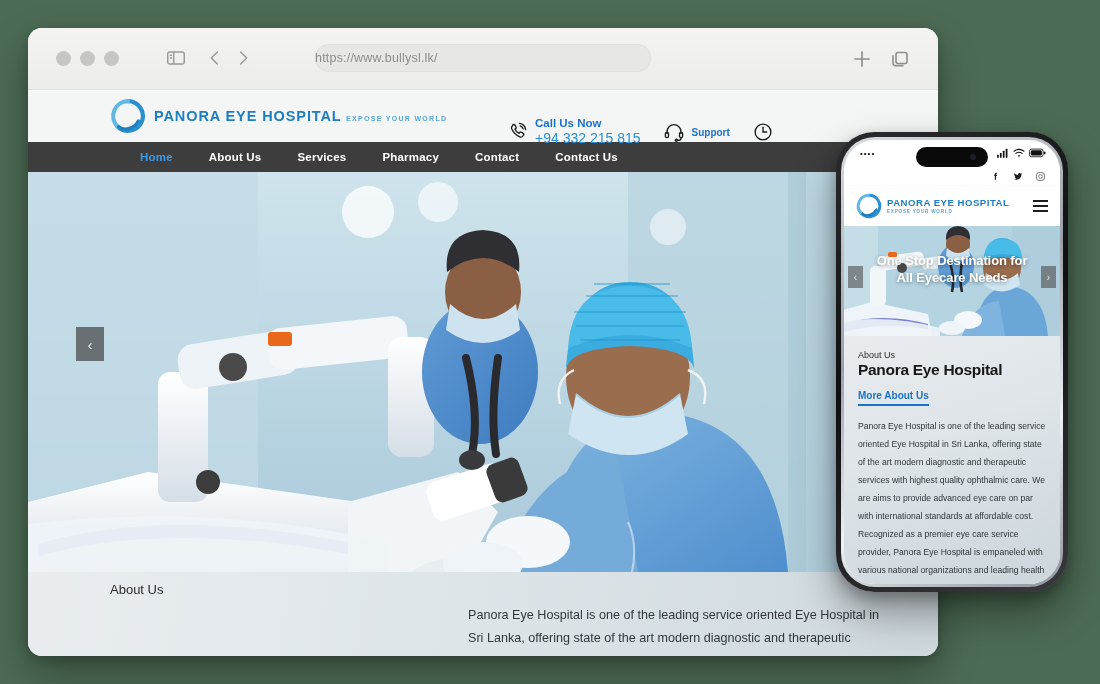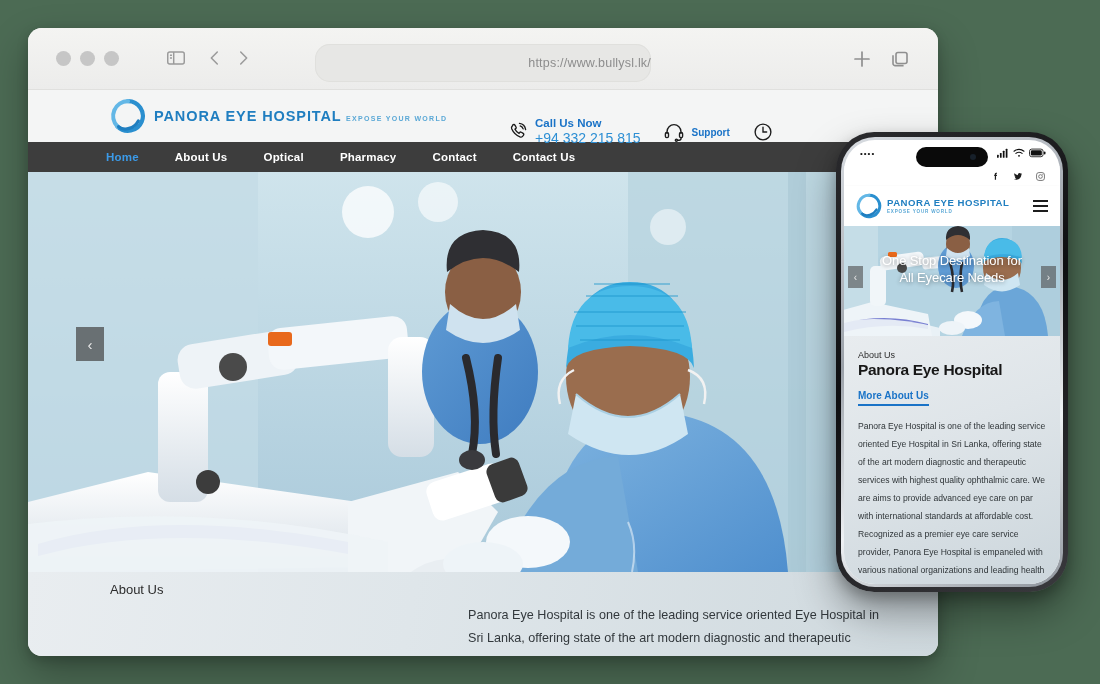--- a/index.html
+++ b/index.html
@@ -28,23 +28,23 @@
   .tl-dots { position: absolute; left: 28px; top: 23px; display: flex; gap: 9px; }
   .tl-dot { width: 15px; height: 15px; border-radius: 50%; background: #c6c6c6; }
   .chrome-ic { position: absolute; top: 19px; color: #9b9b9b; }
   .ic-sidebar { left: 137px; }
   .ic-back { left: 176px; }
   .ic-fwd { left: 204px; }
   .ic-plus { right: 64px; top: 19px; }
   .ic-tabs { right: 26px; top: 19px; }
   .urlbar {
     position: absolute; left: 50%; transform: translateX(-50%); top: 16px;
-    width: 336px; height: 38px; border-radius: 15px;
+    width: 336px; height: 28px; border-radius: 15px;
     background: #e7e7e5; box-shadow: inset 0 0 0 1px #e0e0dd;
-    display: flex; align-items: center; justify-content: flex-end;
+    display: flex; align-items: center; justify-content: flex-start;
   }
   .urlbar .urltext { font-size: 12.5px; color: #8d8d8d; letter-spacing: .2px; }
 
   
   .site-top {
     position: relative; height: 52px; background: #f4f5f5;
     display: flex; align-items: center;
   }
   .logo-wrap { position: absolute; left: 82px; display: flex; align-items: center; gap: 8px; }
   .logo-mark { width: 36px; height: 36px; flex: 0 0 36px; }
@@ -57,21 +57,21 @@
   .contact-row { position: absolute; left: 478px; display: flex; align-items: center; gap: 22px; }
   .ci { display: flex; align-items: center; gap: 7px; margin-top: 32px; }
   .ci-ico { color: #1d1d1d; display: flex; }
   .ci-t1 { font-size: 11.5px; font-weight: bold; color: #1a73c7; line-height: 1.25; }
   .ci-t2 { font-size: 14px; color: #2d8fd4; line-height: 1.25; }
   .ci-single { font-size: 10px; font-weight: bold; color: #1a73c7; }
 
   
   .site-nav {
     height: 30px; background: #3d3d3d; display: flex; align-items: center;
-    padding-left: 78px; gap: 36px;
+    padding-left: 112px; gap: 36px;
   }
   .nav-item { font-size: 11.5px; font-weight: bold; color: #fff; letter-spacing: .2px; cursor: pointer; }
   .nav-item.active { color: #3b9ae8; }
 
   
   .hero { position: relative; height: 400px; overflow: hidden; background: #b9d6e2; }
   .hero-img { position: absolute; inset: 0; }
   .hero-arrow {
     position: absolute; left: 48px; top: 155px;
     width: 28px; height: 34px; background: rgba(70,70,70,.72);
@@ -135,21 +135,21 @@
   }
   .p-logo { display: flex; align-items: center; gap: 5px; }
   .p-logo-mark { width: 26px; height: 26px; flex: 0 0 26px; }
   .p-lt1 { font-size: 9.6px; font-weight: bold; color: #1f7ec0; letter-spacing: .5px; line-height: 1.05; }
   .p-lt2 { font-size: 4.6px; font-weight: bold; color: #5aa8d6; letter-spacing: .8px; }
   .burger { display: flex; flex-direction: column; gap: 3px; cursor: pointer; }
   .burger i { display: block; width: 15px; height: 2px; background: #1d1d1d; }
   .p-hero { position: relative; height: 110px; overflow: hidden; background: #9fc4d4; }
   .p-hero-title {
     position: absolute; left: 0; right: 0; top: 27px; text-align: center;
-    font-size: 13px; font-weight: normal; color: #fff; line-height: 1.3;
+    font-size: 13px; font-weight: bold; color: #fff; line-height: 1.3;
     text-shadow: 0 1px 4px rgba(0,0,0,.45); padding: 0 32px; letter-spacing: -.1px;
   }
   .p-arr {
     position: absolute; top: 40px; width: 15px; height: 22px;
     background: rgba(80,80,80,.62); color: #e8e8e8;
     display: flex; align-items: center; justify-content: center; font-size: 10px; cursor: pointer;
   }
   .p-arr.l { left: 4px; } .p-arr.r { right: 4px; }
   .p-about {
     position: relative; padding: 14px 14px 0 14px; height: calc(100% - 196px);
@@ -265,21 +265,21 @@
                 <polyline points="12,6.8 12,12 16,12"></polyline>
             </svg>
           </span>
         </div>
       </div>
     </div>
 
     <nav class="site-nav">
       <span class="nav-item active">Home</span>
       <span class="nav-item">About Us</span>
-      <span class="nav-item">Optical</span>
+      <span class="nav-item">Services</span>
       <span class="nav-item">Pharmacy</span>
       <span class="nav-item">Contact</span>
       <span class="nav-item">Contact Us</span>
     </nav>
 
     <div class="hero">
       <svg class="hero-img" viewBox="0 0 910 400" preserveAspectRatio="xMidYMid slice">
         <defs>
           <linearGradient id="rmbg" x1="0" y1="0" x2="0" y2="1">
             <stop offset="0" stop-color="#cfe4ec"></stop>

